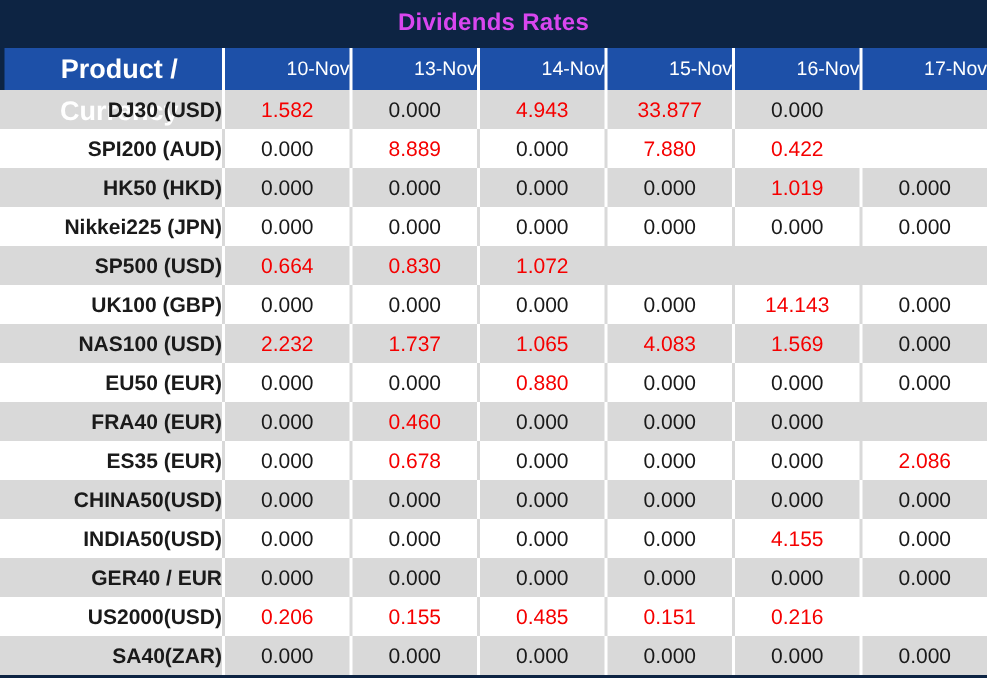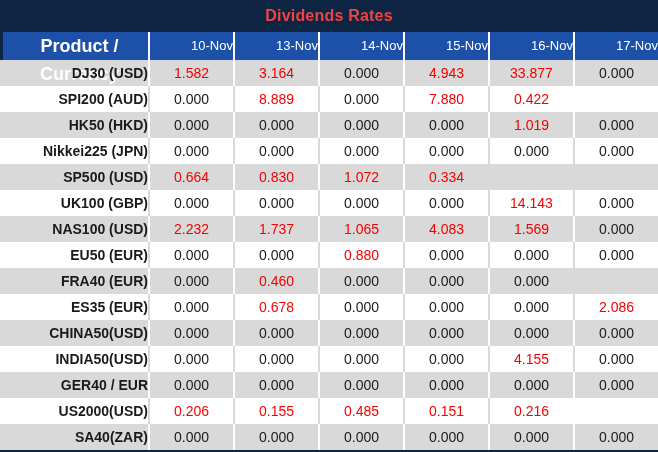--- a/index.html
+++ b/index.html
@@ -3,21 +3,21 @@
 <meta charset="utf-8">
 <style>
   html,body { margin:0; padding:0; }
   body {
     width:658px; height:452px; overflow:hidden; background:#ffffff;
     font-family:"Liberation Sans","DejaVu Sans",sans-serif;
     --title-bg:#0d2443; --header-bg:#1d50a8; --gray:#d9d9d9;
     --red:#f50000; --text-dark:#1a1a1a;
   }
   .title-bar {
-    height:32px; line-height:32px; background:var(--title-bg); color:#ef4444;
+    height:32px; line-height:32px; background:var(--title-bg); color:#d946ef;
     text-align:center; font-weight:700; font-size:16px; letter-spacing:0.2px;
   }
   .header-row {
     display:flex; height:28px; background:var(--header-bg);
     border-left:3px solid var(--title-bg); box-sizing:border-box;
   }
   .hcell { line-height:28px; color:#ffffff; box-sizing:border-box; }
   .hcell.product {
     width:145px; font-weight:700; font-size:18px; padding-left:8px; text-align:center;
   }
@@ -51,21 +51,20 @@
     <div class="hcell date">14-Nov</div>
     <div class="hcell date">15-Nov</div>
     <div class="hcell date">16-Nov</div>
     <div class="hcell date">17-Nov</div>
   </div>
 
   <div class="tbody" id="table-body">
       <div class="row">
     <div class="cell product">DJ30 (USD)</div>
   <div class="cell value red">1.582</div>
-        <div class="cell value red">3.164</div>
         <div class="cell value">0.000</div>
         <div class="cell value red">4.943</div>
         <div class="cell value red">33.877</div>
         <div class="cell value">0.000</div>
       </div>
       <div class="row">
     <div class="cell product">SPI200 (AUD)</div>
   <div class="cell value">0.000</div>
         <div class="cell value red">8.889</div>
         <div class="cell value">0.000</div>
@@ -88,21 +87,20 @@
         <div class="cell value">0.000</div>
         <div class="cell value">0.000</div>
         <div class="cell value">0.000</div>
         <div class="cell value">0.000</div>
       </div>
       <div class="row">
     <div class="cell product">SP500 (USD)</div>
   <div class="cell value red">0.664</div>
         <div class="cell value red">0.830</div>
         <div class="cell value red">1.072</div>
-        <div class="cell value red">0.334</div>
       </div>
       <div class="row">
     <div class="cell product">UK100 (GBP)</div>
   <div class="cell value">0.000</div>
         <div class="cell value">0.000</div>
         <div class="cell value">0.000</div>
         <div class="cell value">0.000</div>
         <div class="cell value red">14.143</div>
         <div class="cell value">0.000</div>
       </div>

